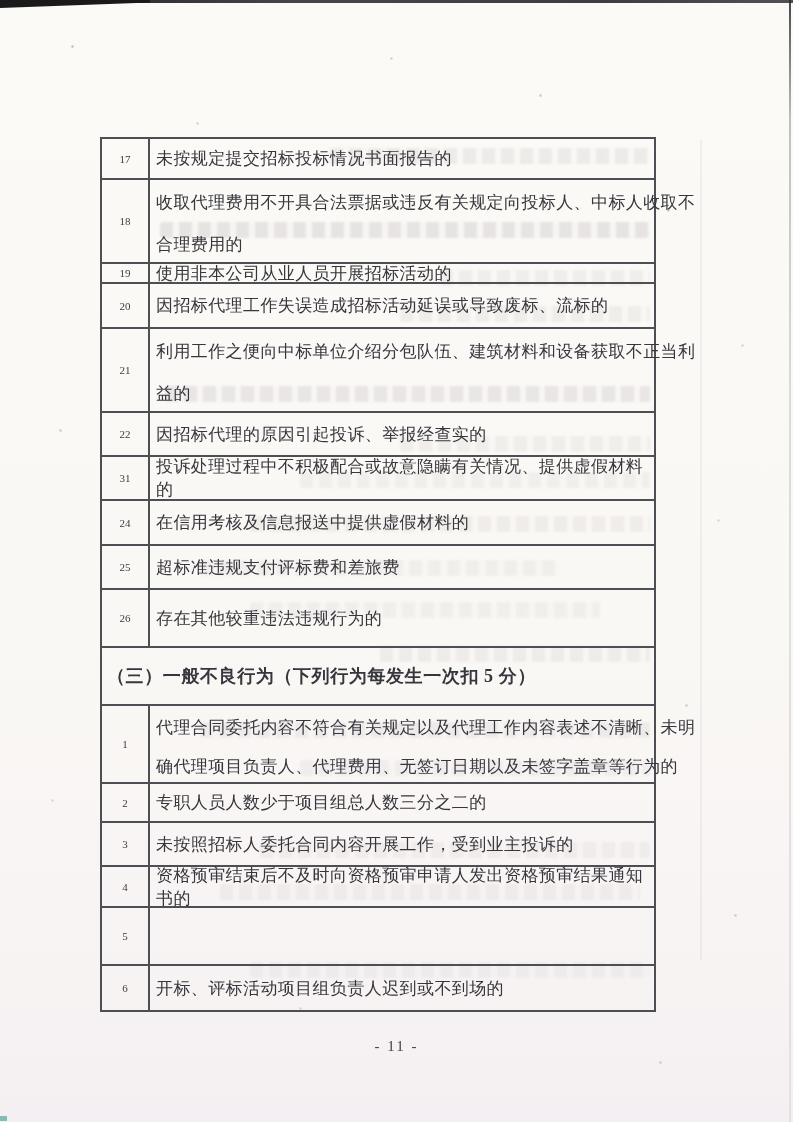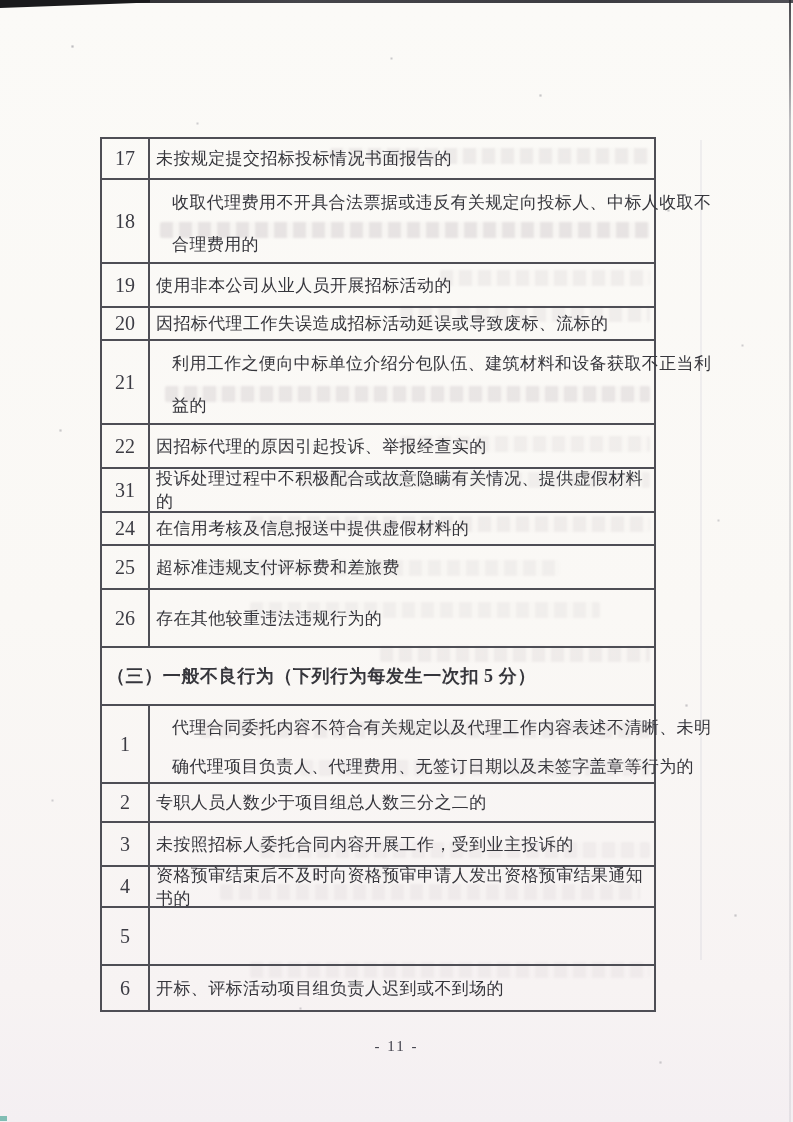--- a/index.html
+++ b/index.html
@@ -62,29 +62,29 @@
     position:absolute;left:100px;top:137px;width:556px;
     border:2px solid #4e4e55;
     box-sizing:border-box;
     background:transparent;
   }
   .row{display:flex;border-bottom:2px solid #4e4e55;box-sizing:border-box;position:relative;}
   .row:last-child{border-bottom:none;}
   .num{
     width:48px;flex:0 0 48px;border-right:2px solid #4e4e55;box-sizing:border-box;
     display:flex;align-items:center;justify-content:center;
-    font-size:20px;color:#3c3c44;
+    font-size:11px;color:#3c3c44;
   }
   .txt{flex:1;padding-left:6px;font-size:17px;letter-spacing:.4px;}
   .txt.single{display:flex;align-items:center;border-radius:11px;}
   .txt.multi{display:block;padding-top:2px;}
-  .txt.multi .line{height:42px;line-height:42px;white-space:nowrap;margin-left:16px;}
+  .txt.multi .line{height:42px;line-height:42px;white-space:nowrap;}
   .section-row .txt{font-weight:bold;font-size:18px;letter-spacing:.6px;padding-left:5px;}
   
-  .h41{height:41px}.h84{height:84px}.h36{height:44px}.h45{height:33px}
+  .h41{height:41px}.h84{height:84px}.h36{height:20px}.h45{height:45px}
   .h42{height:44px}.h40{height:58px}.h39{height:39px}.h78{height:78px}
   
   .page-number{
     position:absolute;left:0;top:1038px;width:100%;
     text-align:center;font-size:15px;letter-spacing:2px;color:#42424c;
   }
 </style>
 </head>
 <body>
 

